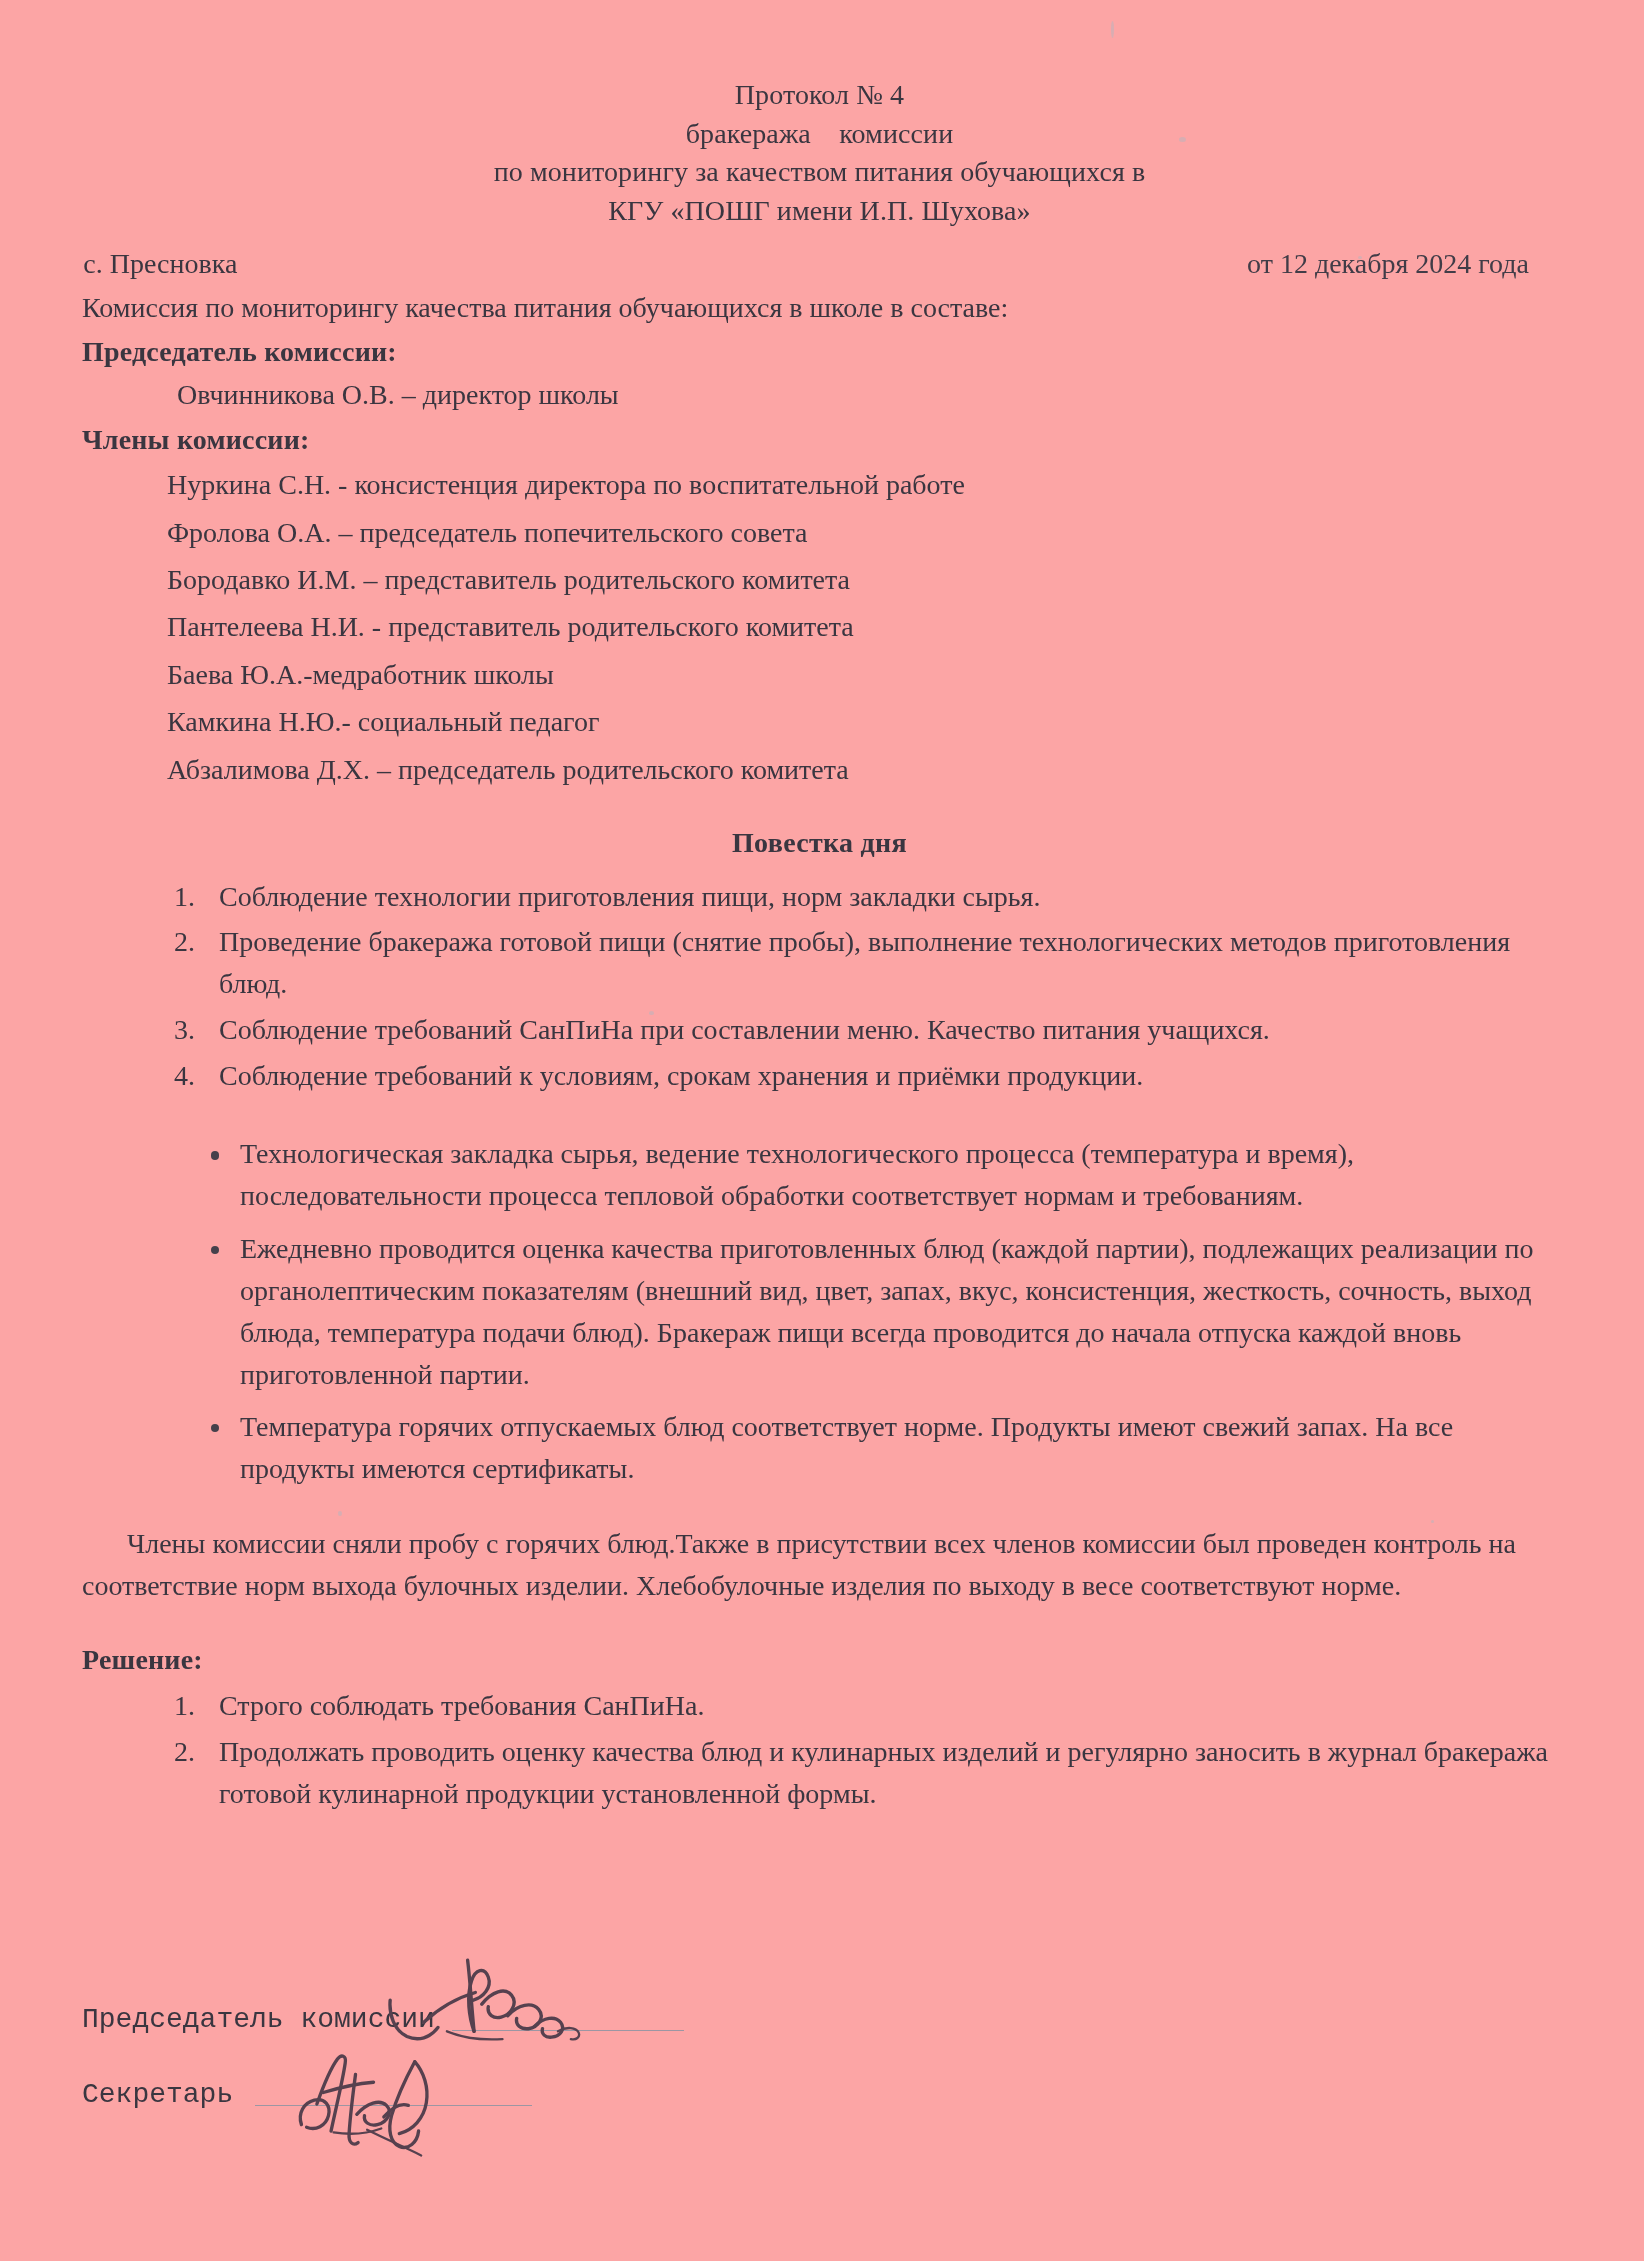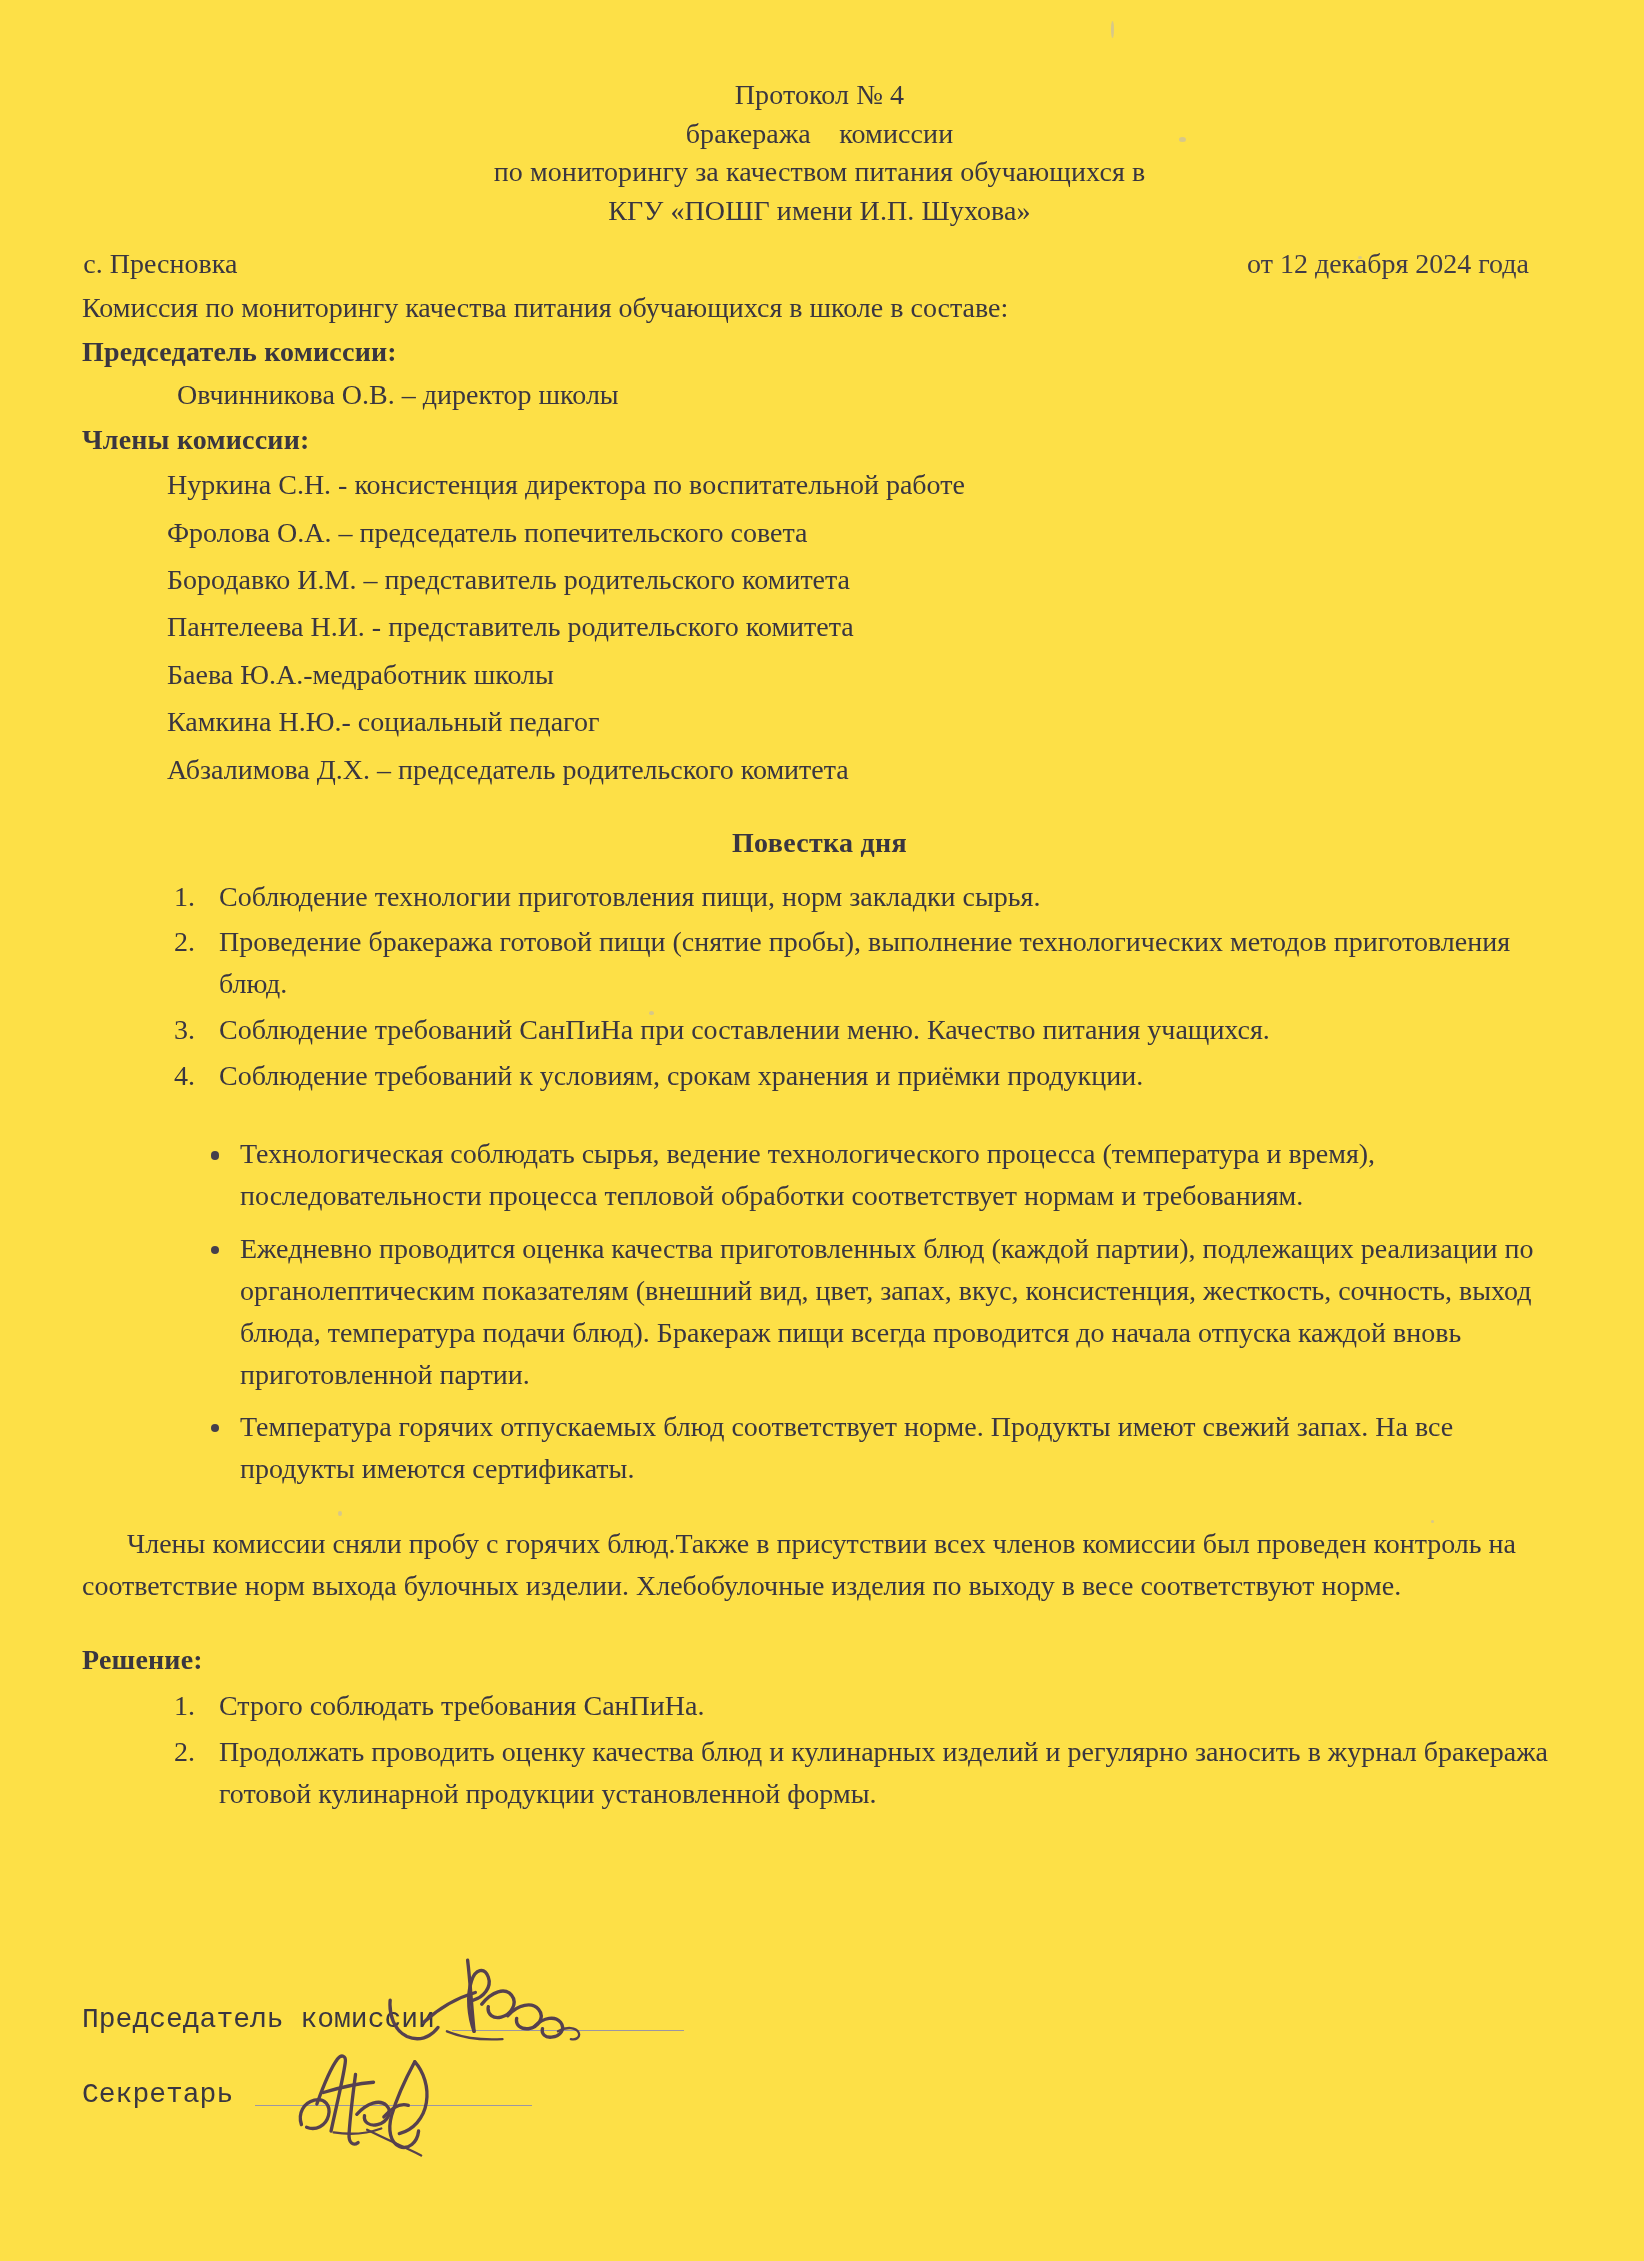--- a/index.html
+++ b/index.html
@@ -14,21 +14,21 @@
     position: relative;
     font-family: "Liberation Serif", "DejaVu Serif", serif;
     color: #3a3640;
     overflow: hidden;
   }
 
   
   .sheet {
     position: absolute;
     inset: 0;
-    background: #fde047;
+    background: #fca5a5;
     padding: 0;
   }
 
   
   .speckle {
     position: absolute;
     pointer-events: none;
     background: #b9b4bd;
     opacity: .55;
     border-radius: 50%;
@@ -248,21 +248,21 @@
 
     <div class="block-title">Повестка дня</div>
     <ol class="num-list">
       <li>Соблюдение технологии приготовления пищи, норм закладки сырья.</li>
       <li>Проведение бракеража готовой пищи (снятие пробы), выполнение технологических методов приготовления блюд.</li>
       <li>Соблюдение требований СанПиНа при составлении меню. Качество питания учащихся.</li>
       <li>Соблюдение требований к условиям, срокам хранения и приёмки продукции.</li>
     </ol>
 
     <ul class="bullet-list">
-      <li>Технологическая соблюдать сырья, ведение технологического процесса (температура и время), последовательности процесса тепловой обработки соответствует нормам и требованиям.</li>
+      <li>Технологическая закладка сырья, ведение технологического процесса (температура и время), последовательности процесса тепловой обработки соответствует нормам и требованиям.</li>
       <li>Ежедневно проводится оценка качества приготовленных блюд (каждой партии), подлежащих реализации по органолептическим показателям (внешний вид, цвет, запах, вкус, консистенция, жесткость, сочность, выход блюда, температура подачи блюд). Бракераж пищи всегда проводится до начала отпуска каждой вновь приготовленной партии.</li>
       <li> Температура горячих отпускаемых блюд соответствует норме. Продукты имеют свежий запах. На все продукты имеются сертификаты.</li>
     </ul>
 
     <div class="para">Члены комиссии сняли пробу с горячих блюд.Также в присутствии всех членов комиссии был проведен контроль на соответствие норм выхода булочных изделии. Хлебобулочные изделия по выходу в весе соответствуют норме.</div>
 
     <div class="decision-label">Решение:</div>
     <ol class="decision-list">
       <li>Строго соблюдать требования СанПиНа.</li>
       <li>Продолжать проводить оценку качества блюд и кулинарных изделий и регулярно заносить в журнал бракеража готовой кулинарной продукции установленной формы.</li>

